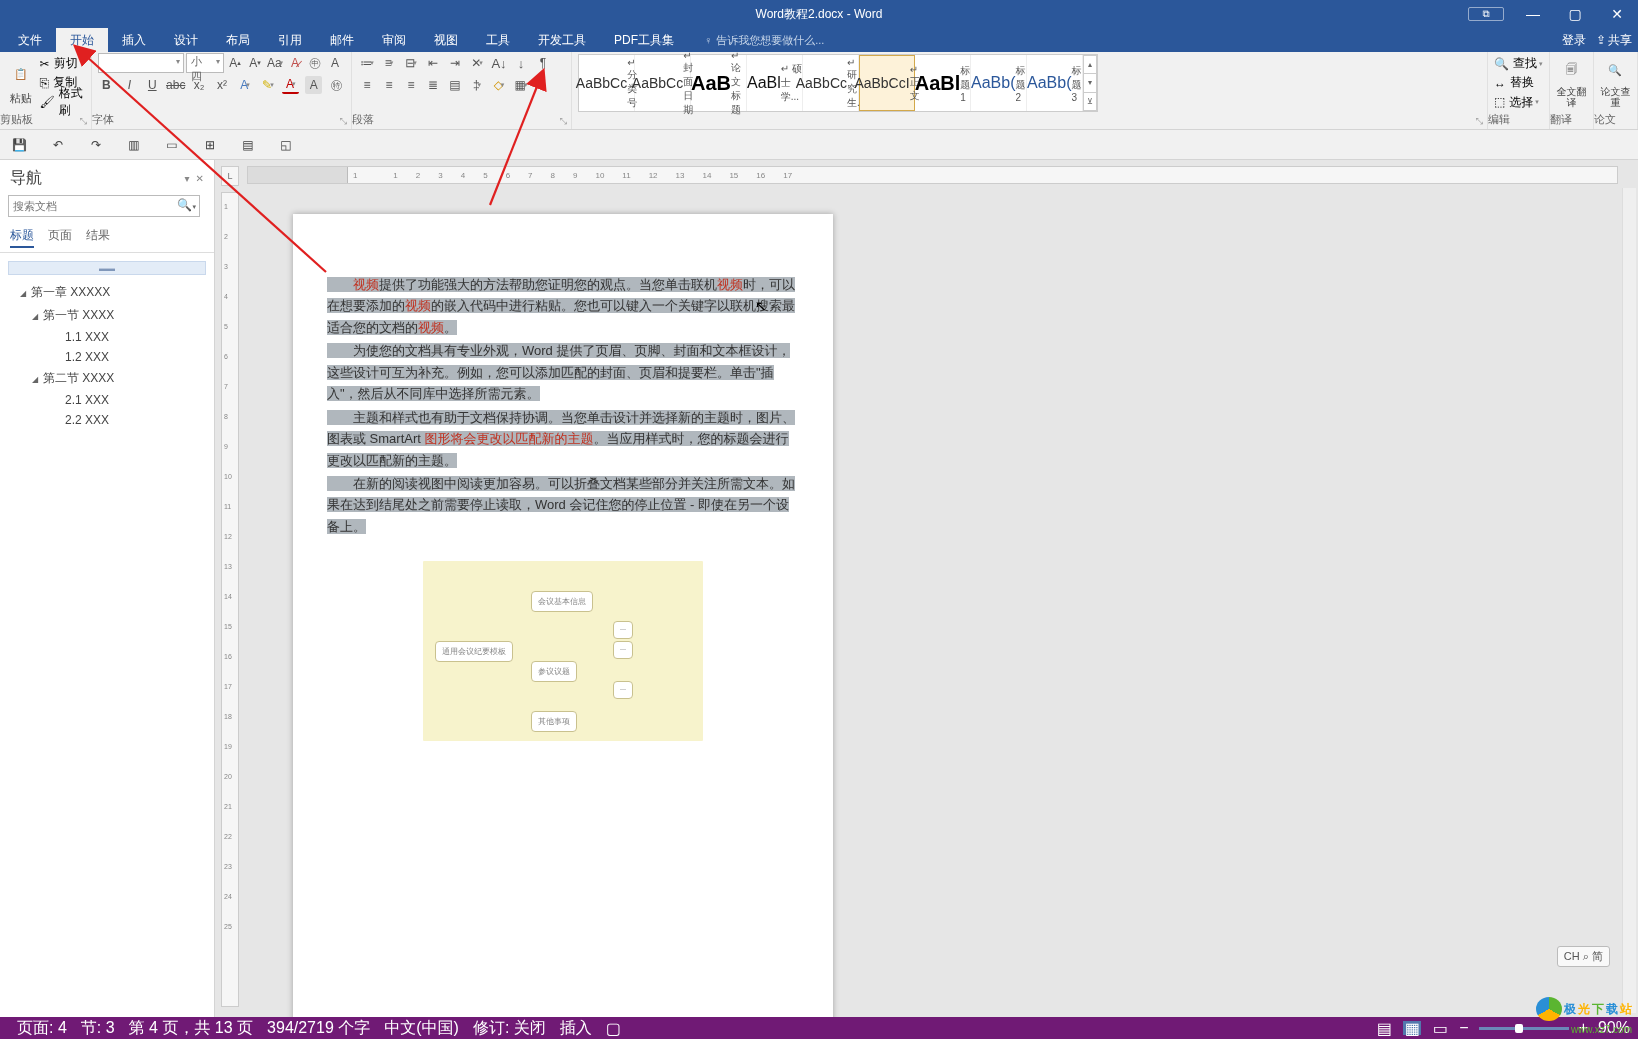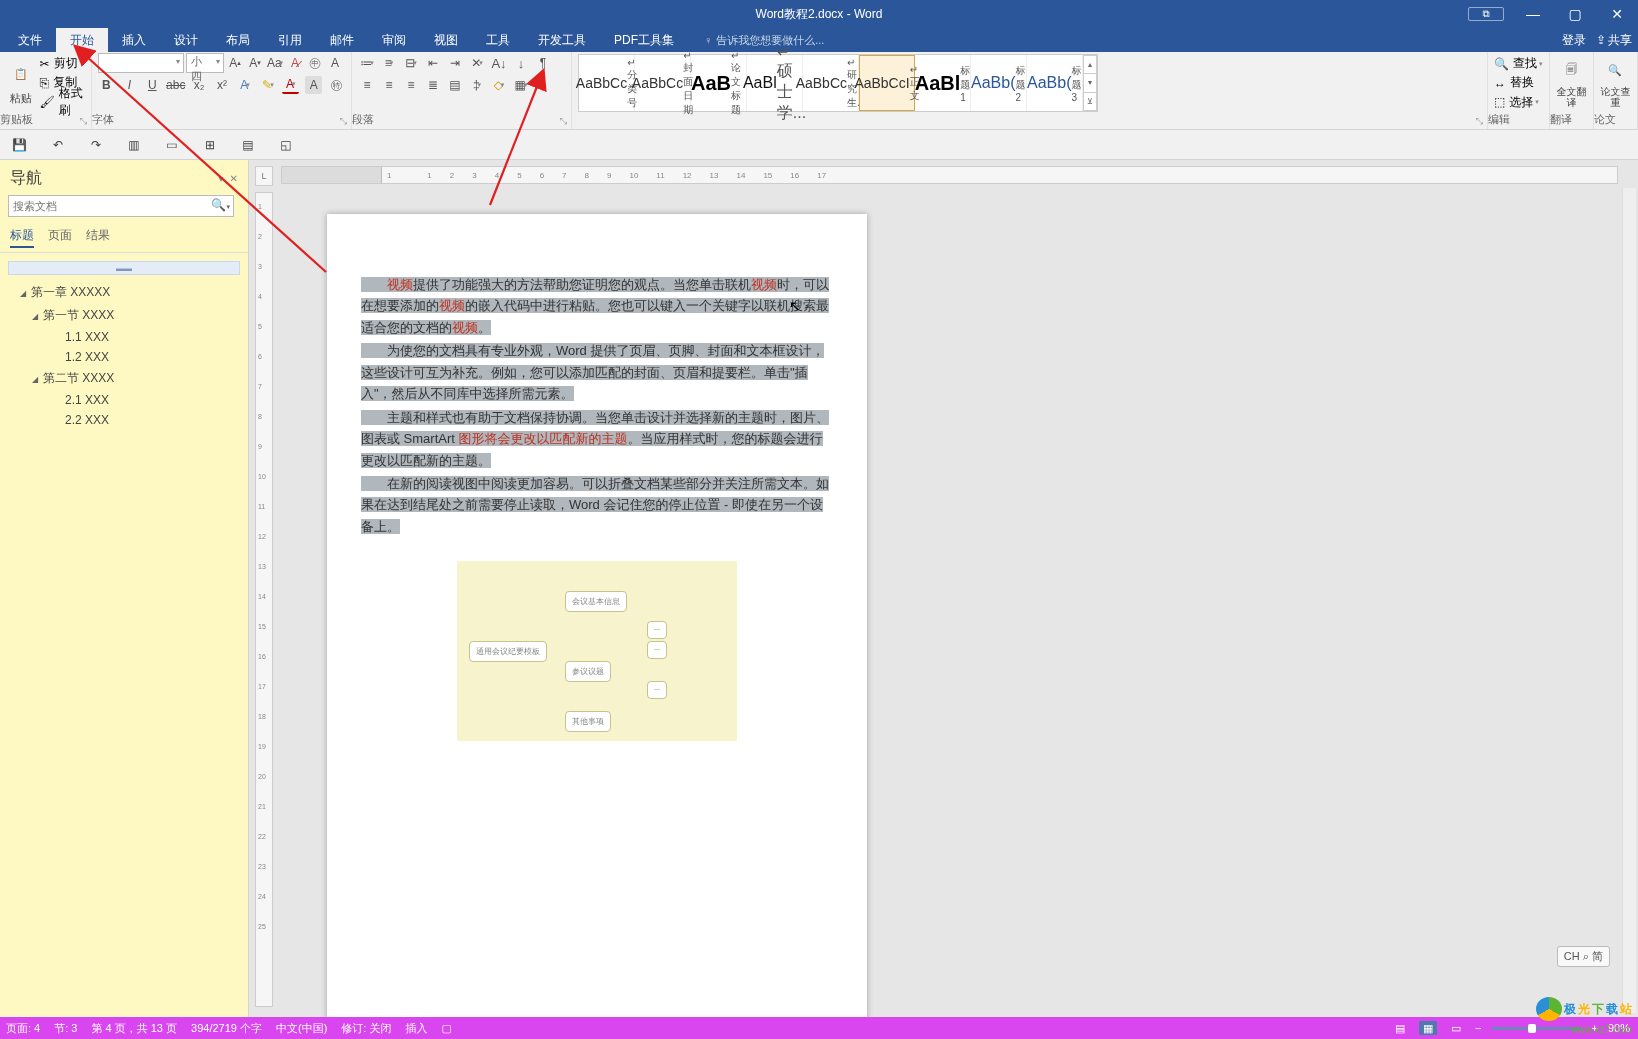--- a/index.html
+++ b/index.html
@@ -53,21 +53,21 @@
 .style-scroll { width:14px; display:flex; flex-direction:column; }
 .style-scroll div { flex:1; border:1px solid #ccc; display:flex;align-items:center;justify-content:center; font-size:8px; color:#666; border-top:none;}
 .style-scroll div:first-child{border-top:1px solid #ccc;}
 
 
 .qat { height:30px; background:#f1f1f1; border-bottom:1px solid #d4d4d4; display:flex; align-items:center; padding:0 10px; gap:18px; }
 .qat .qat-ico { width:20px; height:20px; display:flex;align-items:center;justify-content:center; color:#404040; }
 
 
 .main { display:flex; height: calc(100% - 28px - 24px - 78px - 30px - 22px); }
-.nav-pane { width:249px; background:#fef9c3; border-right:1px solid #d4d4d4; display:flex; flex-direction:column; }
+.nav-pane { width:215px; background:#ffffff; border-right:1px solid #d4d4d4; display:flex; flex-direction:column; }
 .nav-header { padding:8px 10px 6px 10px; display:flex; justify-content:space-between; align-items:center; color:#333; }
 .nav-header .nav-title { font-size:16px; color:#444; }
 .nav-search { margin:0 14px 6px 8px; position:relative; }
 .nav-search input { width:100%; height:22px; border:1px solid #bbb; padding:0 22px 0 4px; font-size:11px; background:#fff;}
 .nav-search .sico { position:absolute; right:4px; top:3px; color:#666; font-size:12px;}
 .nav-tabs { display:flex; gap:14px; padding:4px 10px; font-size:12px; color:#666; border-bottom:1px solid #ddd; }
 .nav-tabs .nt.active { color:#2b579a; border-bottom:2px solid #2b579a; padding-bottom:2px; }
 .nav-tree { padding:6px 4px; font-size:12px; color:#444; }
 .nav-collapse { height:14px; background:#e3ecf7; border:1px solid #c9d8ec; margin:2px 4px 6px 4px; display:flex;align-items:center;justify-content:center;font-size:8px;color:#8097ba;}
 .tree-item { padding:3px 4px 3px 16px; cursor:default; }
@@ -84,21 +84,21 @@
 .page { position:absolute; left:78px; top:54px; width:540px; height:810px; background:#fff; box-shadow:0 0 6px rgba(0,0,0,.3); padding:60px 34px 30px 34px; font-size:13px; color:#333; line-height:1.65; }
 .page p { margin-bottom:2px; }
 .sel { background:#b0b7bd; }
 .red { color:#c0301f; }
 .diagram { margin:24px auto 0 auto; width:280px; height:180px; background:#f7f3cc; border-radius:1px; position:relative; font-size:7px; color:#888; }
 .dia-box { background:#fff; border:1px solid #c9c18e; border-radius:4px; padding:3px 6px; position:absolute; font-size:8px; }
 .scrollbar-v { position:absolute; right:2px; top:28px; bottom:4px; width:14px; background:#efefef; border-left:1px solid #ddd;}
 .ime-badge { position:absolute; right:28px; bottom:50px; background:#f9f9f9; border:1px solid #bbb; border-radius:3px; padding:2px 6px; font-size:11px; color:#555; display:flex; gap:4px; align-items:center;}
 
 
-.statusbar { height:22px; background:#d946ef; color:#fff; display:flex; align-items:center; font-size:11px; padding:0 6px; gap:14px; position:relative;}
+.statusbar { height:22px; background:#701a75; color:#fff; display:flex; align-items:center; font-size:16px; padding:0 17px; gap:14px; position:relative;}
 .statusbar .right { position:absolute; right:8px; display:flex; align-items:center; gap:10px;}
 .zoom-slider { width:90px; height:3px; background:#6b88b8; position:relative; }
 .zoom-slider .knob{position:absolute;left:40%;top:-3px;width:8px;height:9px;background:#fff;border-radius:2px;}
 .view-ico{width:18px;height:14px;display:flex;align-items:center;justify-content:center;}
 
 
 .arrow { position:absolute; pointer-events:none; }
 .arrow svg{overflow:visible;}
 
 
@@ -244,21 +244,21 @@
           <div class="style-item">
             <div class="preview ">AaBbCc</div>
             <div style="font-size:10px">↵ 封面日期</div>
           </div>
           <div class="style-item">
             <div class="preview big">AaB</div>
             <div style="font-size:10px">↵ 论文标题</div>
           </div>
           <div class="style-item">
             <div class="preview med">AaBl</div>
-            <div style="font-size:16px">↵ 硕士学...</div>
+            <div style="font-size:10px">↵ 硕士学...</div>
           </div>
           <div class="style-item">
             <div class="preview ">AaBbCc</div>
             <div style="font-size:10px">↵ 研究生...</div>
           </div>
           <div class="style-item active">
             <div class="preview ">AaBbCcI</div>
             <div style="font-size:10px">↵ 正文</div>
           </div>
           <div class="style-item">

